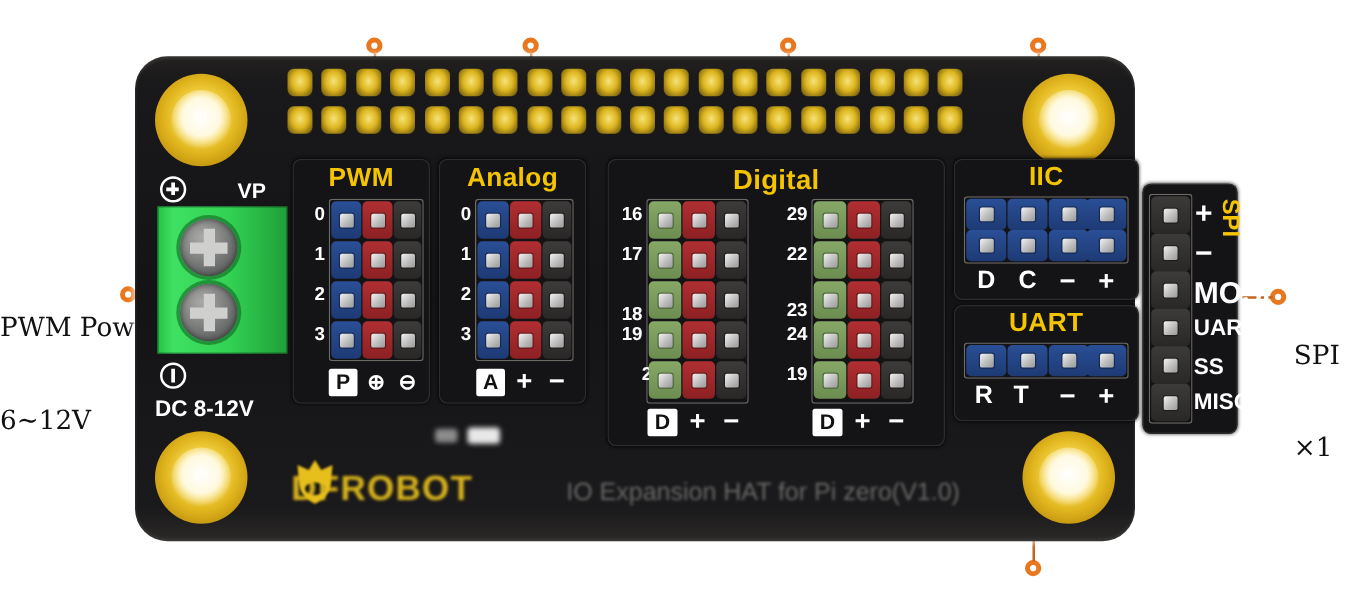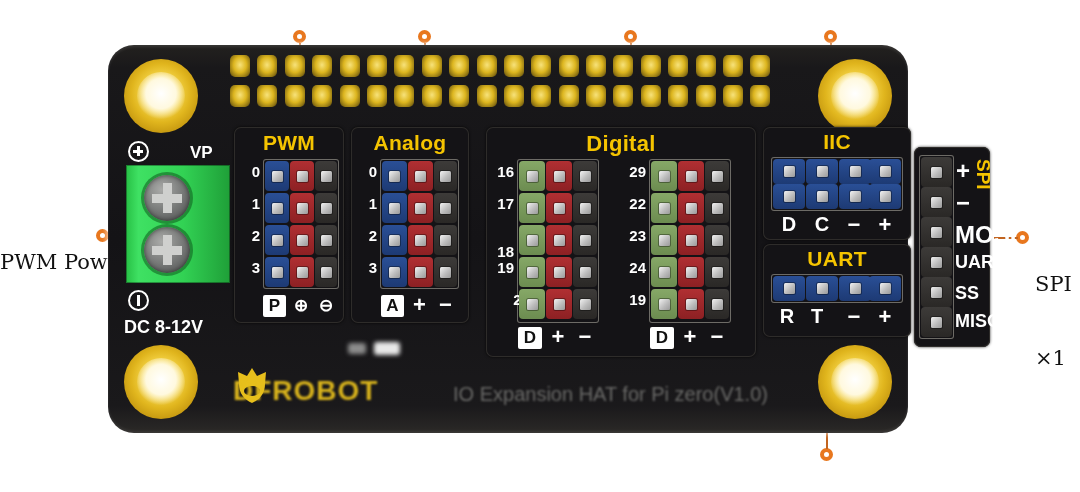--- a/index.html
+++ b/index.html
@@ -117,20 +117,21 @@
 
 <div class="callout" style="left:782px;top:2px;">
   <div>IIC</div>
   <div>×2</div>
 </div>
 <div class="dot" style="left:824px;top:30px;"></div>
 <div class="lead v" style="left:830px;top:43px;height:92px;"></div>
 
 <div class="callout r" style="left:0px;top:200px;width:96px;text-align:left;">
   <div>PWM Power</div>
+  <div>6~12V</div>
 </div>
 <div class="dot" style="left:96px;top:229px;"></div>
 <div class="lead h" style="left:109px;top:235px;width:22px;"></div>
 
 <div class="callout" style="left:1035px;top:222px;">
   <div>SPI</div>
   <div>×1</div>
 </div>
 <div class="dot" style="left:1016px;top:231px;"></div>
 <div class="lead h" style="left:994px;top:237px;width:24px;"></div>
@@ -371,21 +372,21 @@
         <span></span>
       </div>
 
     <div class="footlbl inv" style="left:32px;top:200px;width:24px;height:22px;line-height:22px;">D</div>
     <div class="footlbl" style="left:59px;top:198px;width:26px;height:24px;line-height:24px;font-size:22px;">+</div>
     <div class="footlbl" style="left:86px;top:198px;width:26px;height:24px;line-height:24px;font-size:22px;">−</div>
 
     <div class="frame" style="left:163px;top:32px;width:82px;height:164px;"></div>
     <div class="rowno" style="left:132px;top:36px;width:28px;">29</div>
     <div class="rowno" style="left:132px;top:68px;width:28px;">22</div>
-    <div class="rowno" style="left:132px;top:100px;width:28px;">23</div>
+    <div class="rowno" style="left:132px;top:113px;width:28px;">23</div>
     <div class="rowno" style="left:132px;top:132px;width:28px;">24</div>
     <div class="rowno" style="left:132px;top:164px;width:28px;">19</div>
 
     <div class="pin c-grn" style="left:165px;top:34px;width:26px;height:30px;">
         <span></span>
       </div>
     <div class="pin c-red" style="left:192px;top:34px;width:26px;height:30px;">
         <span></span>
       </div>
     <div class="pin c-blk" style="left:219px;top:34px;width:24px;height:30px;">

